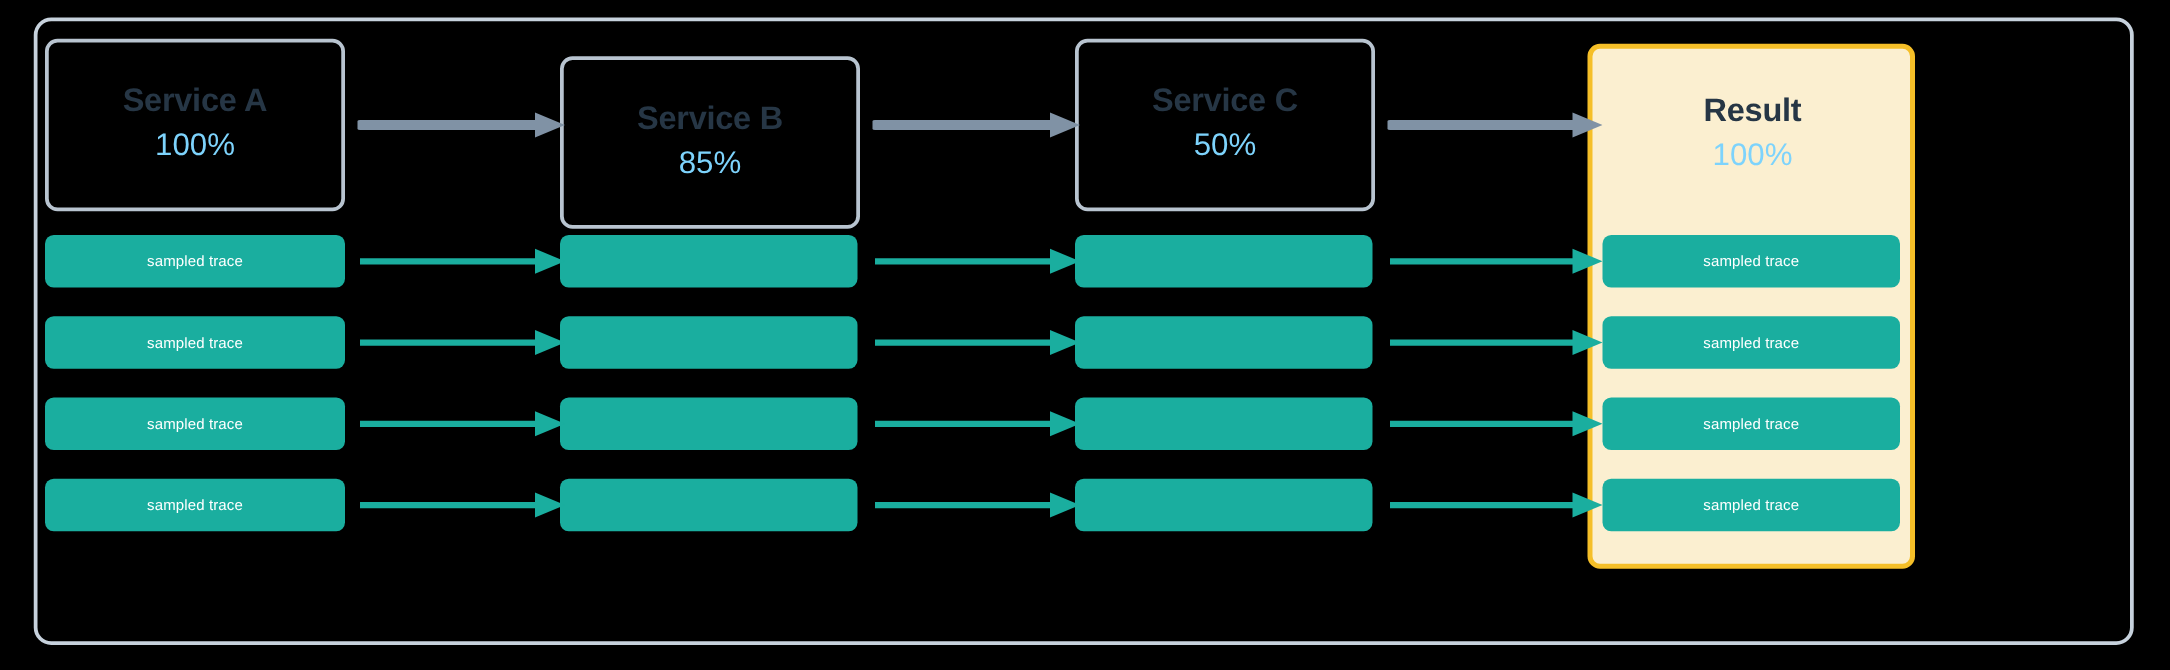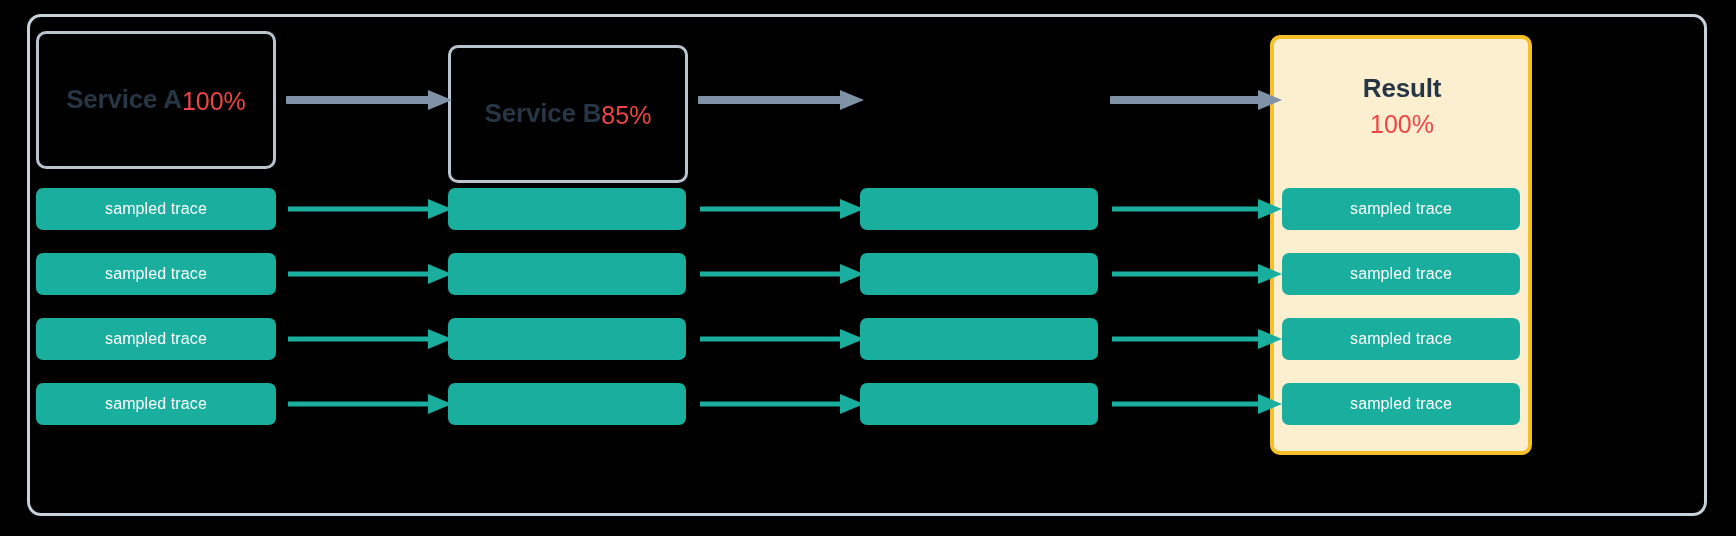--- a/index.html
+++ b/index.html
@@ -50,21 +50,21 @@
   .service-box {
     position: absolute;
     top: 31px;
     width: 240px;
     height: 138px;
     box-sizing: border-box;
     border: 3px solid #b8c4d0;
     border-radius: 10px;
     background: transparent;
     display: flex;
-    flex-direction: row;
+    flex-direction: column;
     align-items: center;
     justify-content: center;
   }
   .service-box.col1 { left: 36px; }
   .service-box.col2 { left: 448px; margin-top: 14px; }
   .service-box.col3 { left: 860px; }
 
   .result-box {
     position: absolute;
     left: 1282px;
@@ -83,36 +83,36 @@
   .svc-name {
     font-size: 26px;
     font-weight: bold;
     color: #263645;
     line-height: 1.15;
     letter-spacing: -0.2px;
   }
   .svc-pct {
     font-size: 25px;
     font-weight: normal;
-    color: #ef4444;
+    color: #7dd3fc;
     line-height: 1.35;
     margin-top: 4px;
   }
 
   
   .trace {
     position: absolute;
     height: 42px;
     background: #1aae9f;
     border-radius: 7px;
     display: flex;
     align-items: center;
     justify-content: center;
     color: #ffffff;
-    font-size: 16px;
+    font-size: 12px;
     font-weight: normal;
     letter-spacing: 0.1px;
   }
   .trace.col1 { left: 36px;   width: 240px; }
   .trace.col2 { left: 448px;  width: 238px; }
   .trace.col3 { left: 860px;  width: 238px; }
   .trace.col4 { left: 1282px; width: 238px; }
 
   
   .arrow {
@@ -138,20 +138,24 @@
   <div class="service-box col1">
     <div class="svc-name">Service A</div>
     <div class="svc-pct">100%</div>
   </div>
 
   <div class="service-box col2">
     <div class="svc-name">Service B</div>
     <div class="svc-pct">85%</div>
   </div>
 
+  <div class="service-box col3">
+    <div class="svc-name">Service C</div>
+    <div class="svc-pct">50%</div>
+  </div>
 
   <div class="result-box">
     <div class="svc-name">Result</div>
     <div class="svc-pct">100%</div>
   </div>
 
   <div class="arrow gap1" style="top:88px">
     <svg width="166" height="24" viewBox="0 0 166 24" xmlns="http://www.w3.org/2000/svg">
       <line x1="2" y1="12" x2="146" y2="12" stroke="#8092a5" stroke-width="8" stroke-linecap="round"></line>
       <polygon points="142,2 166,12 142,22" fill="#8092a5"></polygon>

